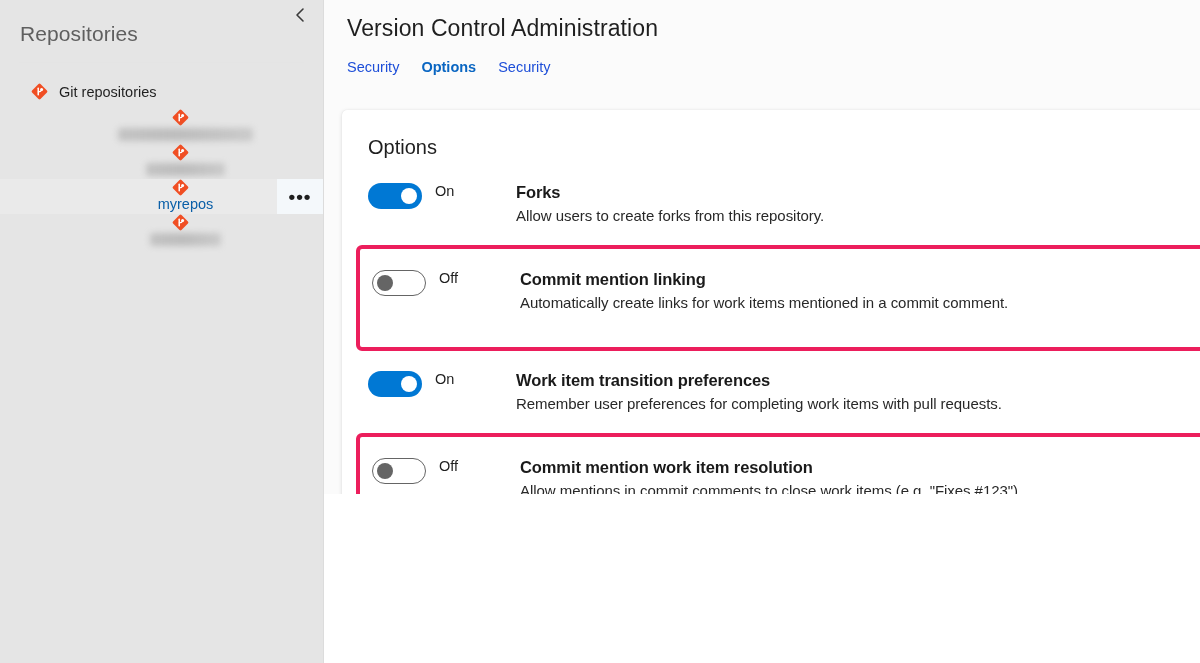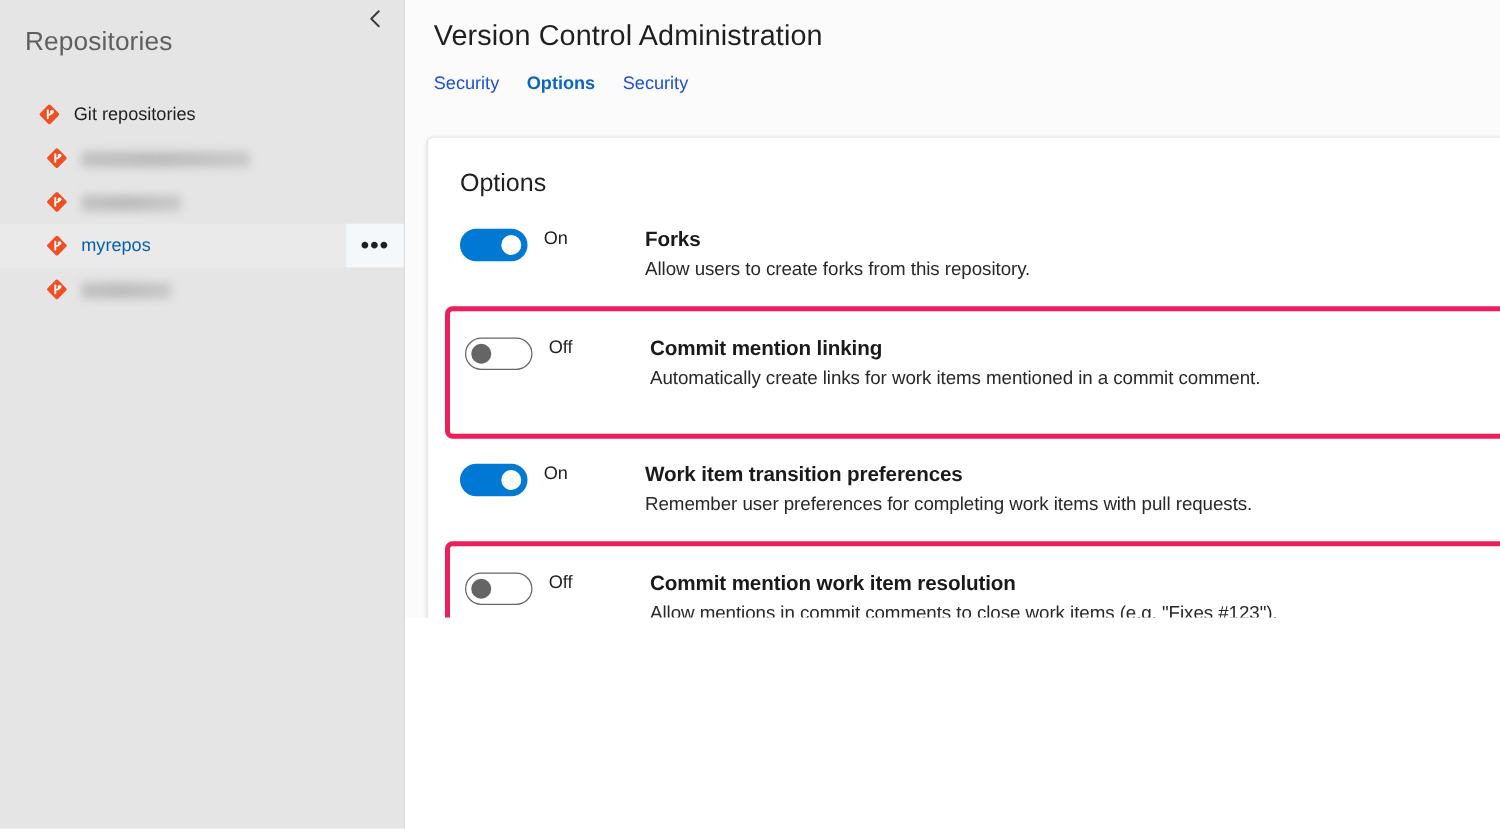--- a/index.html
+++ b/index.html
@@ -80,21 +80,21 @@
 
   .repo-row {
     position: relative;
     display: flex;
     align-items: center;
     height: 35px;
     padding-left: 31px;
     cursor: pointer;
   }
 
-  .repo-row.child { padding-left: 37px; }
+  .repo-row.child { padding-left: 37px; flex-direction: column; }
 
   .repo-row.selected { background: #eaeaea; }
 
   .repo-label {
     font-size: 14.5px;
     color: #1f1f1f;
     margin-left: 11px;
     white-space: nowrap;
   }
 

